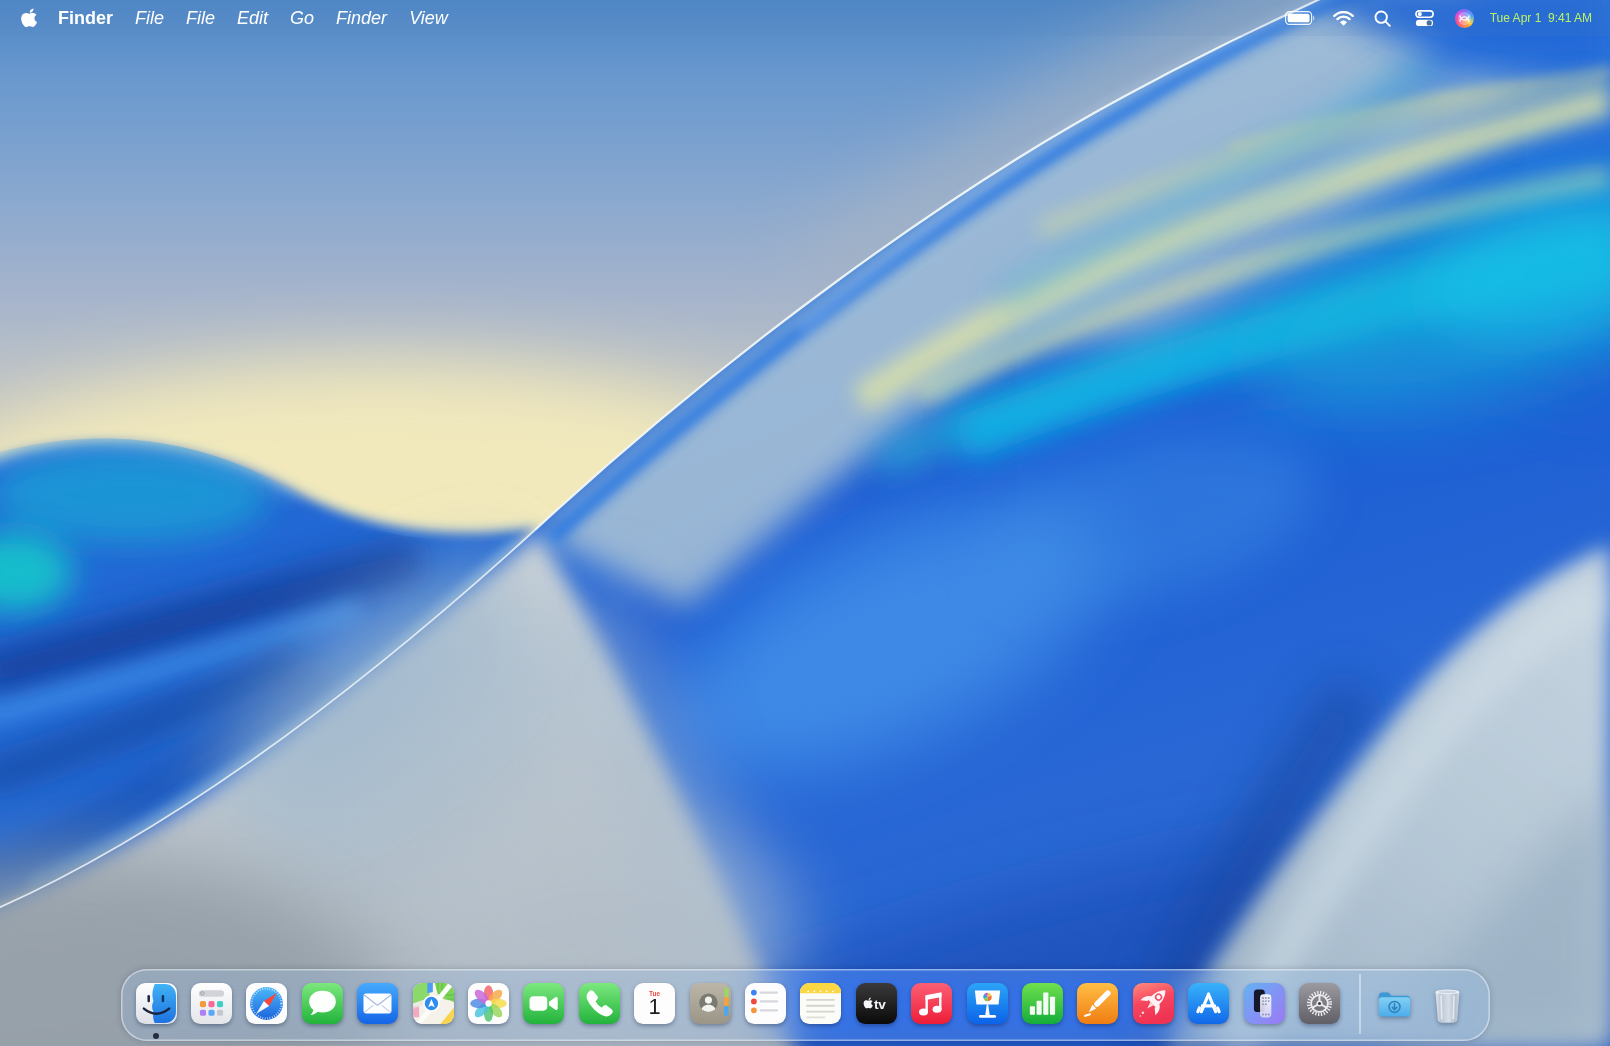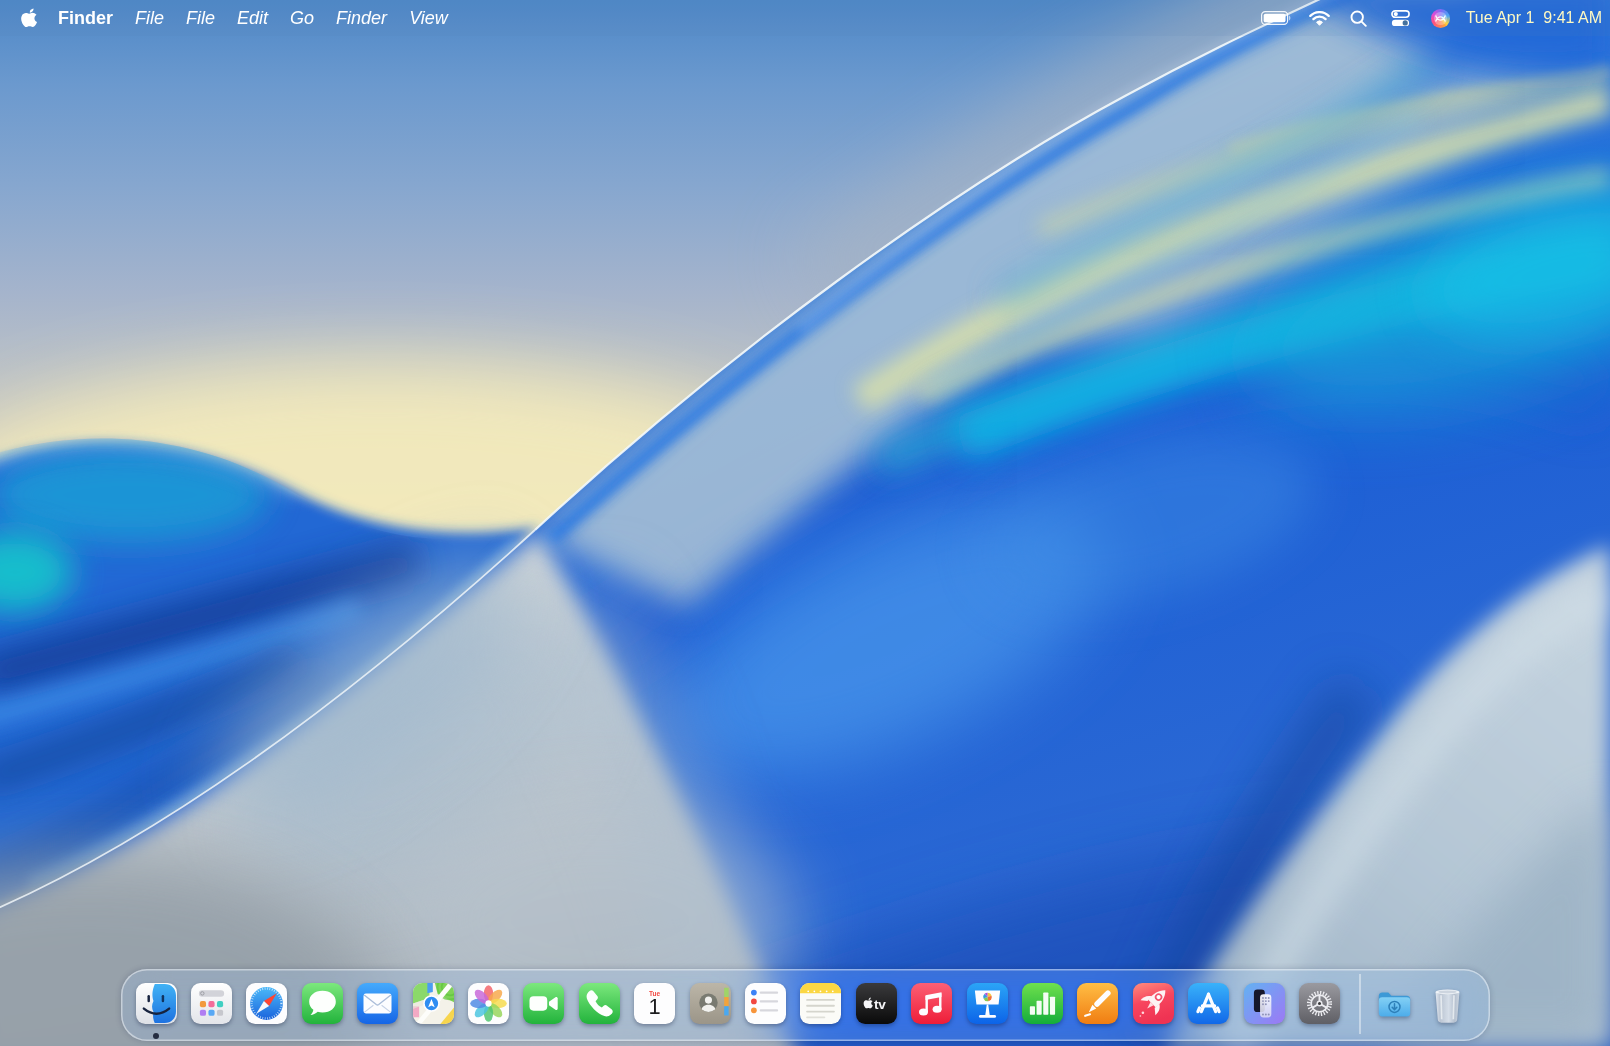--- a/index.html
+++ b/index.html
@@ -7,21 +7,21 @@
        font-family:"Liberation Sans",sans-serif;background:#2a6fd8;}
   #wall{position:absolute;top:0;left:0;}
   
   #menubar{position:absolute;top:0;left:0;width:1610px;height:36px;
     display:flex;align-items:center;color:#fff;font-size:18px;
     background:rgba(90,130,180,0.10);}
   #menubar .apple{margin-left:21px;width:16.5px;height:20px;display:flex;align-items:center;}
   #menubar .mi{padding:0 11px;font-style:italic;}
   #menubar .appname{font-weight:700;margin-left:9.5px;padding:0 11px;}
   #mbright{position:absolute;right:0;top:0;height:36px;display:flex;align-items:center;}
-  #clock{font-size:16px;color:#fef9c3;margin-right:8px;white-space:pre;}
+  #clock{font-size:12px;color:#bef264;margin-right:18px;white-space:pre;}
   
   #dock{position:absolute;left:121px;top:969px;width:1369px;height:72px;
     border-radius:26px;background:rgba(160,190,225,0.27);
     backdrop-filter:blur(22px) saturate(1.4);
     box-shadow:inset 0 0 0 1.5px rgba(255,255,255,0.45), 0 0 6px rgba(0,20,60,0.20);}
   .dicon{position:absolute;top:983px;width:41px;height:41px;
     filter:drop-shadow(0 2px 2px rgba(0,10,40,0.33));}
   #sep{position:absolute;left:1359px;top:974px;width:1.5px;height:60px;background:rgba(255,255,255,0.42);}
   #fdot{position:absolute;left:153px;top:1033px;width:6px;height:6px;border-radius:50%;background:#10182c;opacity:.85;}
 </style>

